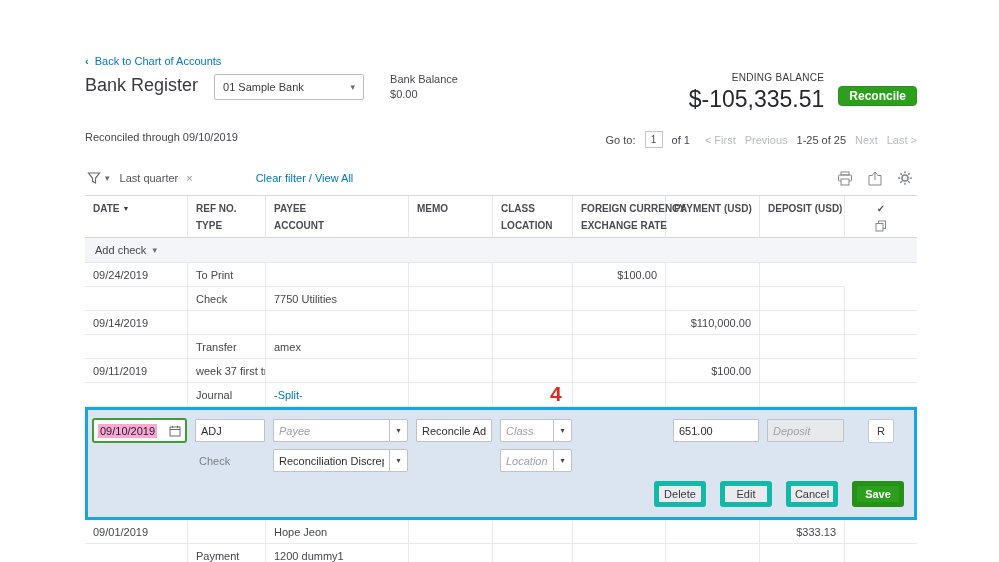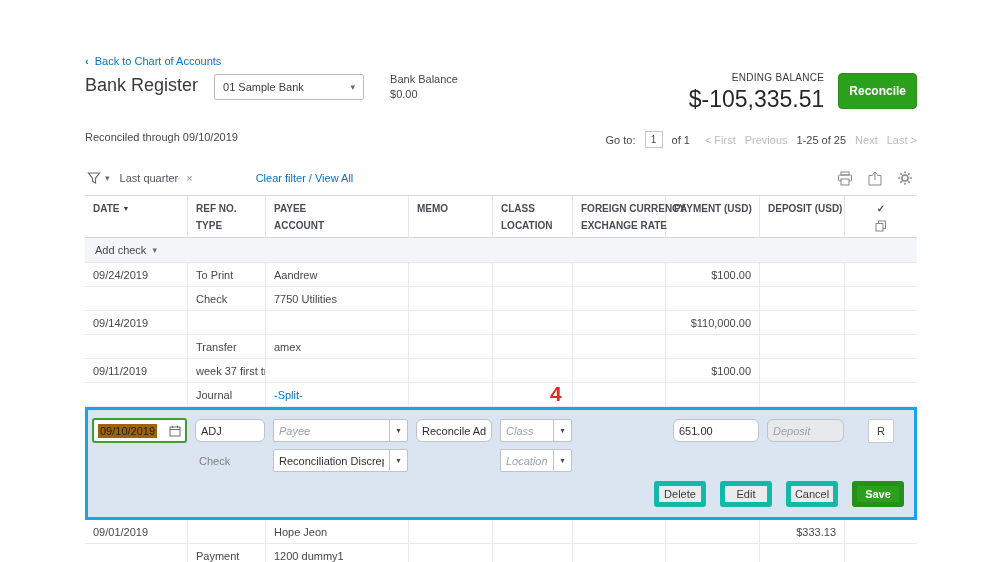--- a/index.html
+++ b/index.html
@@ -15,22 +15,22 @@
   .title { font-size:18px; font-weight:400; color:#393a3d; margin-top:3px; }
   .account-dd { width:150px; height:26px; border:1px solid #b9bcc1; border-radius:2px;
     display:flex; align-items:center; justify-content:space-between; padding:0 8px;
     font-size:11px; margin-left:16px; margin-top:2px; background:#fff; cursor:pointer; }
   .dd-arrow { color:#6b6c72; font-size:9px; }
   .bank-balance { font-size:11px; margin-left:26px; line-height:1.35; color:#45474b; }
   .ending { margin-left:auto; text-align:right; }
   .ending-label { font-size:10px; color:#393a3d; letter-spacing:.3px; }
   .ending-value { font-size:23px; color:#26282b; margin-top:3px; }
   .reconcile-btn { background:#2ca01c; color:#fff; border:1px solid #259117; border-radius:4px;
-    height:36px; min-width:62px; padding:0 10px; font-size:12px; font-weight:bold;
-    margin-left:14px; margin-top:1px; cursor:pointer; font-family:inherit; }
+    height:20px; min-width:62px; padding:0 10px; font-size:12px; font-weight:bold;
+    margin-left:14px; margin-top:14px; cursor:pointer; font-family:inherit; }
 
   
   .subbar { display:flex; justify-content:space-between; margin-top:18px; font-size:11px; color:#45474b; }
   .pager { display:flex; align-items:center; gap:9px; }
   .goto-box { display:inline-block; min-width:18px; height:17px; border:1px solid #c1c4c8;
     text-align:center; line-height:16px; font-size:10px; background:#fff; }
   .muted { color:#b7bbc2; cursor:pointer; }
   .pager .first-gap { margin-left:6px; }
 
   
@@ -59,33 +59,33 @@
     border-bottom:1px solid #e8eaec; white-space:nowrap; overflow:hidden; min-height:23px; }
   .cell:last-child { border-right:none; }
   .num { text-align:right; }
   .link { color:#0077c5; cursor:pointer; }
 
   
   .edit-section { position:relative; border:3px solid #17a5e5; background:#dae5f1; padding-top:5px; }
   .eline .ecell { border:none; padding:3px 4px; display:flex; align-items:center; min-height:29px; }
   .annotation { position:absolute; top:-28px; left:462px; color:#e02b20; font-size:21px; font-weight:bold; }
 
-  .inp { height:23px; width:100%; border:1px solid #bfc2c7; border-radius:6px; background:#fff;
+  .inp { height:23px; width:100%; border:1px solid #bfc2c7; border-radius:1px; background:#fff;
     font-size:11px; padding:0 5px; font-family:inherit; color:#2e2f32; min-width:0; }
   .inp::placeholder { font-style:italic; color:#9ea2a8; }
   .inp.right { text-align:left; }
   .inp.disabled { background:#e7e9ec; }
   .combo { display:flex; width:100%; }
   .combo .inp { border-right:none; border-radius:2px 0 0 2px; flex:1; }
   .arrow-btn { width:19px; height:23px; border:1px solid #bfc2c7; background:#fff; border-radius:0 2px 2px 0;
     display:flex; align-items:center; justify-content:center; font-size:8px; color:#45474b; cursor:pointer; }
   .combo.small { width:72px; }
   .date-input { width:100%; height:25px; border:2px solid #3f9d33; border-radius:3px; background:#fff;
     display:flex; align-items:center; justify-content:space-between; padding:0 4px; font-size:11px; cursor:text; }
-  .date-input .sel { background:#a16207; padding:1px 2px; color:#1c1e21; }
+  .date-input .sel { background:#f9a8d4; padding:1px 2px; color:#1c1e21; }
   .gray-label { color:#7c7f85; font-size:11px; padding-left:4px; }
   .rbox { width:26px; height:24px; background:#fff; border:1px solid #c6c9cd; border-radius:2px;
     display:flex; align-items:center; justify-content:center; font-size:11px; color:#393a3d; margin:0 auto; cursor:pointer; }
   .ebuttons { display:flex; justify-content:flex-end; gap:14px; padding:6px 10px 10px; }
   .btn { min-width:52px; height:26px; background:#e9ebee; border:5px solid #14b8a6; border-radius:3px;
     font-size:11px; color:#393a3d; font-family:inherit; cursor:pointer; }
   .btn.save { background:#2ca01c; border-color:#259117; color:#fff; font-weight:bold; }
 </style>
 </head>
 <body>
@@ -214,21 +214,20 @@
 
     <div class="addrow">
       <span>Add check</span>
       <span class="dd-arrow">▾</span>
     </div>
 
     <div>
       <div class="cols">
         <div class="cell">09/24/2019</div>
         <div class="cell">To Print</div>
-        <div class="cell">Aandrew</div>
         <div class="cell"></div>
         <div class="cell"></div>
         <div class="cell"></div>
         <div class="cell num">$100.00</div>
         <div class="cell num"></div>
         <div class="cell centered"></div>
       </div>
       <div class="cols">
         <div class="cell"></div>
         <div class="cell">Check</div>

